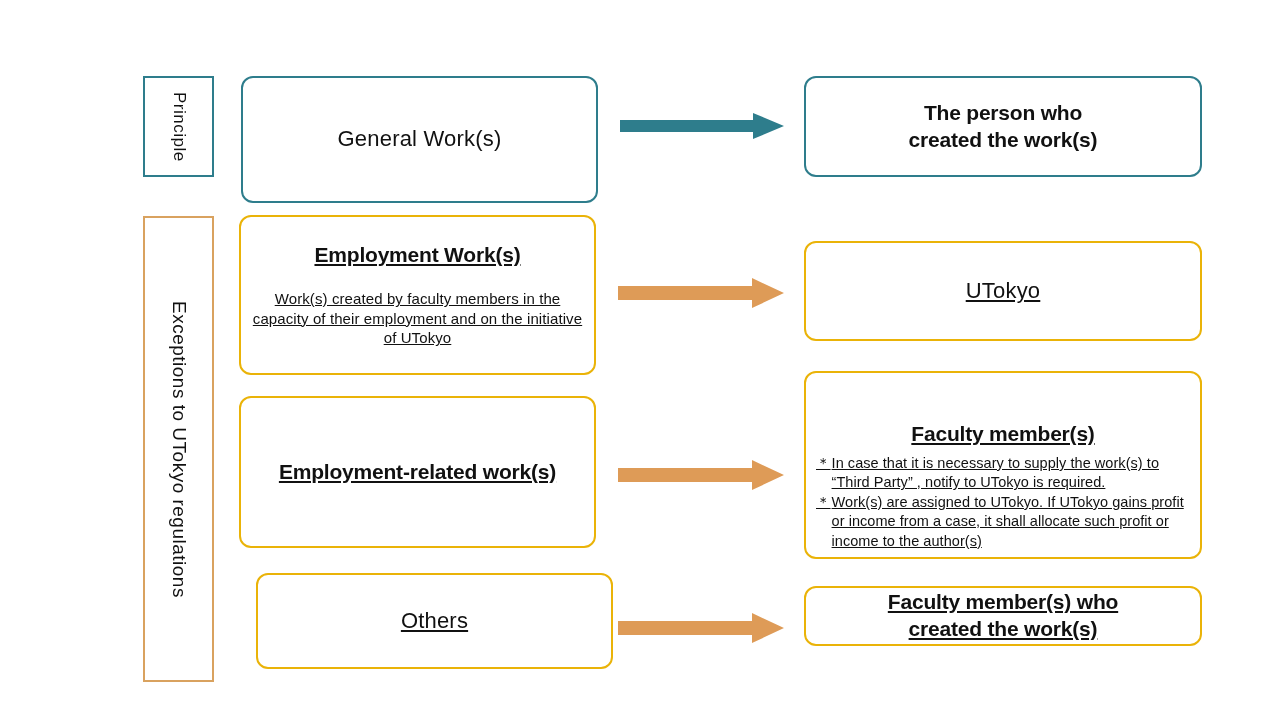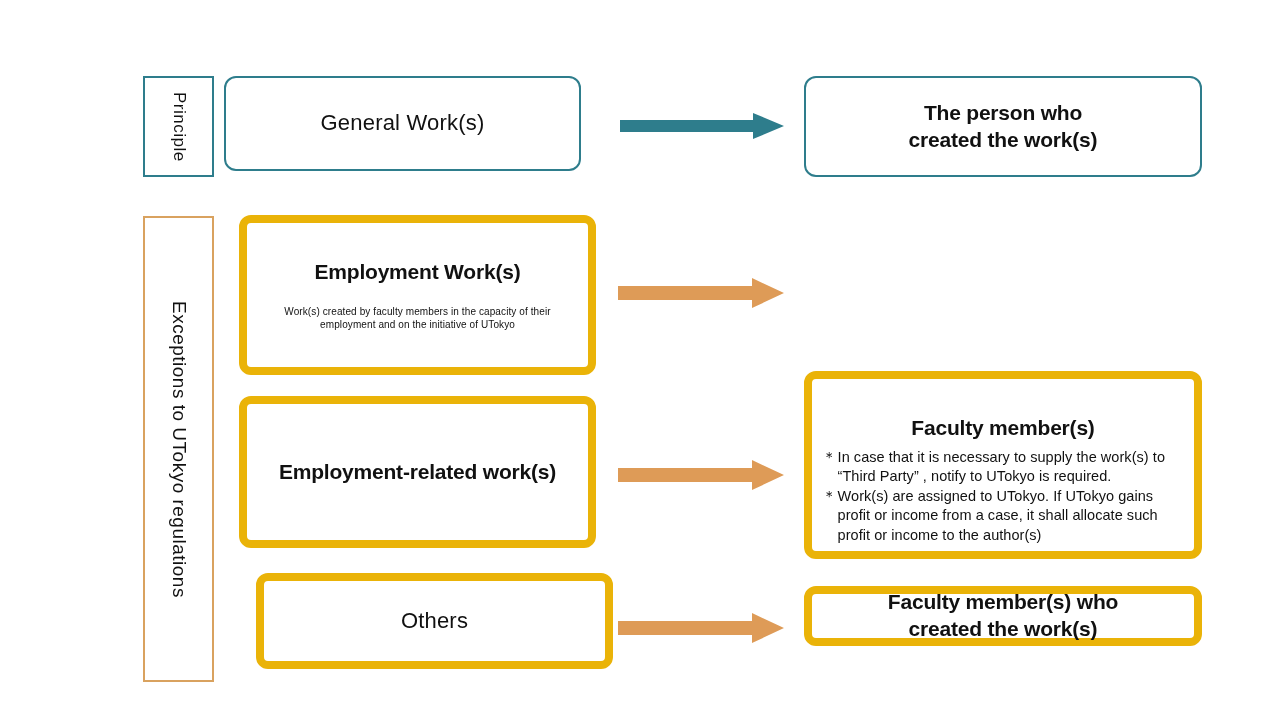--- a/index.html
+++ b/index.html
@@ -61,44 +61,44 @@
     background: #ffffff;
     border-radius: 12px;
     display: flex;
     flex-direction: column;
     align-items: center;
     justify-content: center;
     text-align: center;
     padding: 6px 10px;
   }
   .rbox.teal   { border: 2px solid #2E7D8C; }
-  .rbox.orange { border: 8px solid #eab308; }
+  .rbox.orange { border: 2px solid #eab308; text-decoration: underline; }
 
   .rbox .title {
     font-size: 21px;
     font-weight: 400;
     line-height: 1.28;
     letter-spacing: 0.2px;
   }
   .rbox .title.big {
     font-size: 22px;
   }
   .rbox .title.bold-ish {
     font-weight: 600;
     letter-spacing: -0.2px;
   }
   .rbox .desc {
-    font-size: 10px;
+    font-size: 15px;
     line-height: 1.30;
     margin-top: 20px;
     letter-spacing: 0.1px;
   }
 
   
-  #box-general        { left: 224px; top: 76px;  width: 357px; height: 95px; }
+  #box-general        { left: 241px; top: 76px;  width: 357px; height: 127px; }
   #box-employment     { left: 239px; top: 215px; width: 357px; height: 160px; }
   #box-emp-related    { left: 239px; top: 396px; width: 357px; height: 152px; justify-content: center; }
   #box-others         { left: 256px; top: 573px; width: 357px; height: 96px; }
 
   
   #box-person         { left: 804px; top: 76px;  width: 398px; height: 101px; }
   #box-utokyo         { left: 804px; top: 241px; width: 398px; height: 100px; }
   #box-faculty-detail { left: 804px; top: 371px; width: 398px; height: 188px;
                         justify-content: flex-end; padding-top: 9px; }
   #box-faculty-who    { left: 804px; top: 586px; width: 398px; height: 60px; }
@@ -162,20 +162,23 @@
     <div class="title bold-ish">Employment Work(s)</div>
     <div class="desc">Work(s) created by faculty members in the capacity of their employment and on the initiative of UTokyo</div>
   </div>
 
   <div class="arrow" id="arrow-2">
     <svg width="166" height="32" viewBox="0 0 166 32" aria-hidden="true">
       <path d="M0 9 L134 9 L134 1 L166 16 L134 31 L134 23 L0 23 Z" fill="#DE9B57"></path>
     </svg>
   </div>
 
+  <div class="rbox orange" id="box-utokyo">
+    <div class="title big">UTokyo</div>
+  </div>
 
   <div class="rbox orange" id="box-emp-related">
     <div class="title bold-ish">Employment-related work(s)</div>
   </div>
 
   <div class="arrow" id="arrow-3">
     <svg width="166" height="32" viewBox="0 0 166 32" aria-hidden="true">
       <path d="M0 9 L134 9 L134 1 L166 16 L134 31 L134 23 L0 23 Z" fill="#DE9B57"></path>
     </svg>
   </div>

